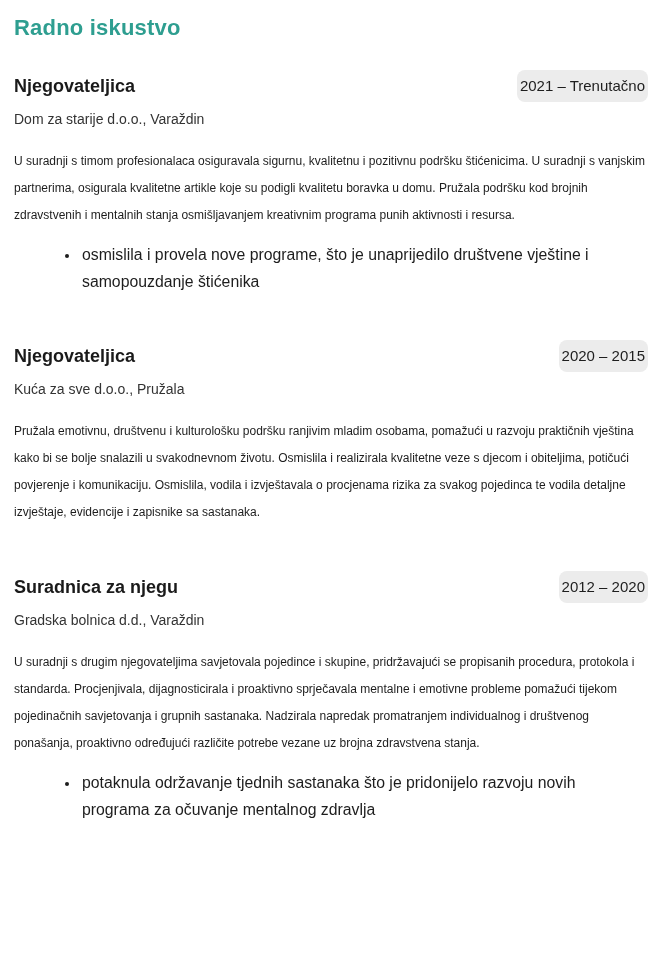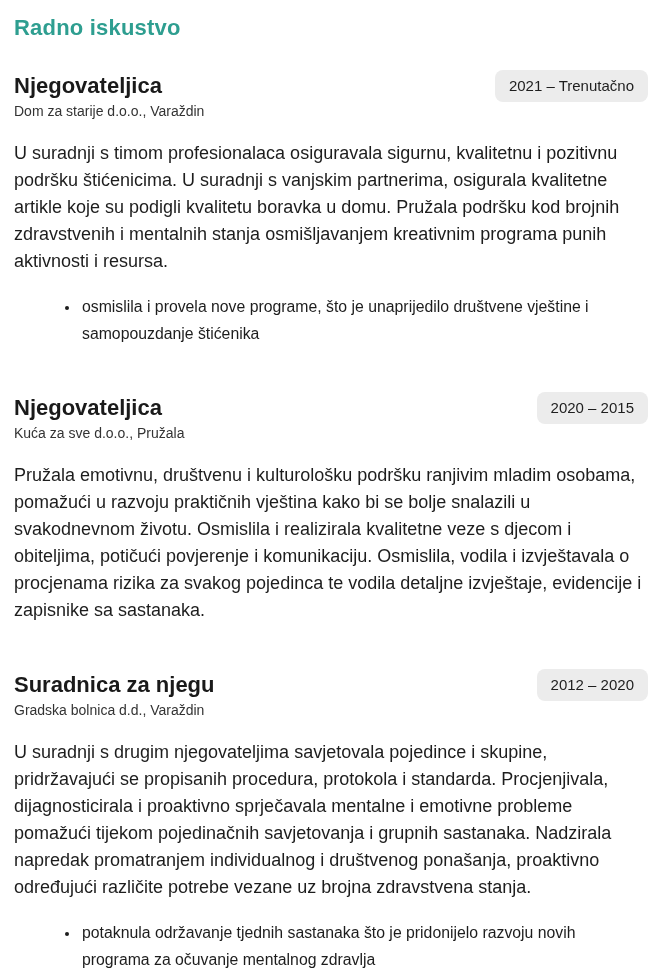--- a/index.html
+++ b/index.html
@@ -31,44 +31,44 @@
   }
   .job:last-child {
     margin-bottom: 0;
   }
   .job-header {
     display: flex;
     justify-content: space-between;
     align-items: center;
   }
   .job-title {
-    font-size: 22px;
+    font-size: 18px;
     line-height: 22px;
     font-weight: 700;
     color: #1a1a1a;
     margin: 0;
   }
   .date-badge {
     background: #ececec;
     color: #1e1e1e;
     font-size: 15px;
     line-height: 18px;
-    padding: 7px 14px;
+    padding: 7px 3px;
     border-radius: 8px;
     white-space: nowrap;
     flex-shrink: 0;
   }
   .company {
     font-size: 14px;
     line-height: 18px;
     color: #333333;
-    margin-top: 0;
+    margin-top: 8px;
   }
   .job-desc {
-    font-size: 18px;
+    font-size: 12px;
     line-height: 27px;
     color: #1d1d1d;
     margin-top: 20px;
   }
   .job-bullets {
     margin: 4px;
     padding: 0 0 0 62px;
     list-style: disc;
   }
   .job-bullets li {

